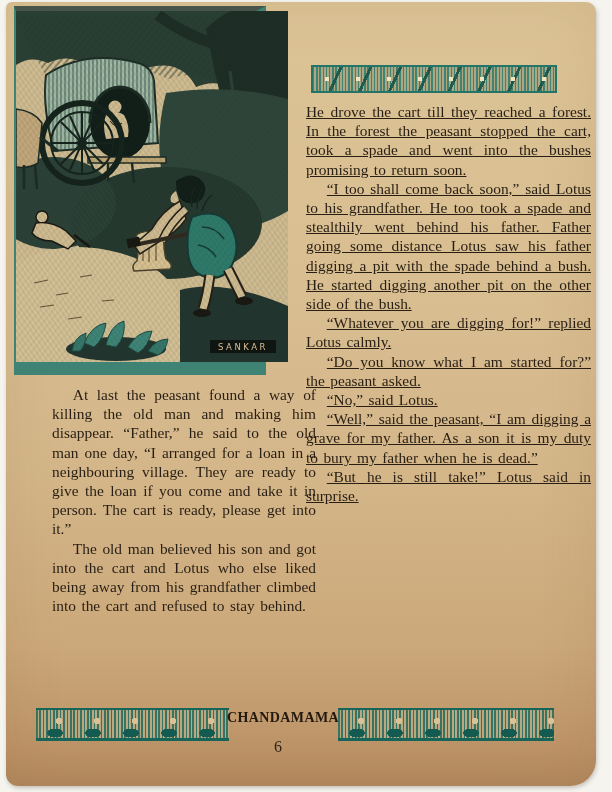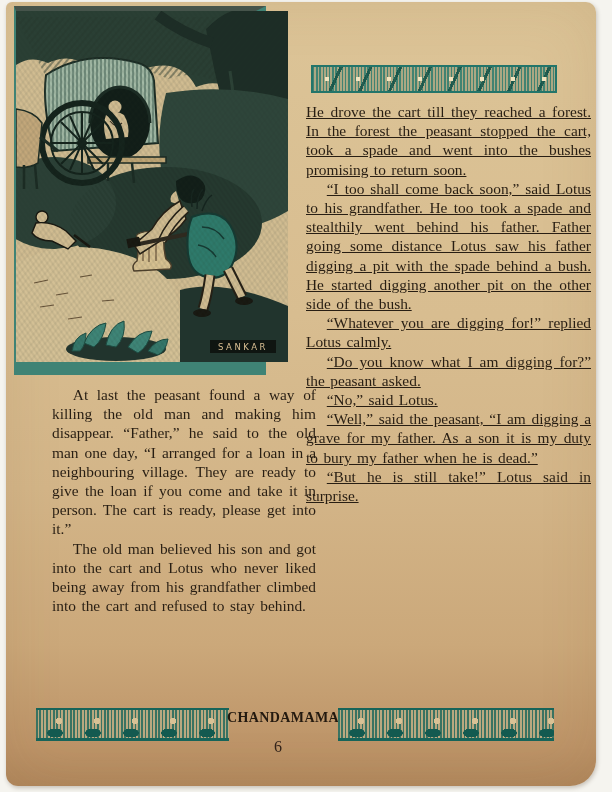--- a/index.html
+++ b/index.html
@@ -186,29 +186,29 @@
       </g>
     </svg>
   </figure>
 
   <div class="ornament-top"></div>
 
   <div class="col col-right">
     <p class="para">He drove the cart till they reached a forest.  In the forest the peasant stopped the cart, took a spade and went into the bushes promising to return soon.</p>
     <p class="para indent">“I too shall come back soon,” said Lotus to his grandfather. He too took a spade and stealthily went behind his father. Father going some distance Lotus saw his father digging a pit with the spade behind a bush.  He started digging another pit on the other side of the bush.</p>
     <p class="para indent">“Whatever you are digging for!” replied Lotus calmly.</p>
-    <p class="para indent">“Do you know what I am digging for?” the peasant asked.</p>
+    <p class="para indent">“Do you know what I am started for?” the peasant asked.</p>
     <p class="para indent">“No,” said Lotus.</p>
     <p class="para indent">“Well,” said the peasant, “I am digging a grave for my father. As a son it is my duty to bury my father when he is dead.”</p>
     <p class="para indent">“But he is still take!” Lotus said in surprise.</p>
   </div>
 
   <div class="col col-left">
     <p class="para indent">At last the peasant found a way of killing the old man and making him disappear. “Father,” he said to the old man one day, “I arranged for a loan in a neighbouring village.  They are ready to give the loan if you come and take it in person.  The cart is ready, please get into it.”</p>
-    <p class="para indent">The old man believed his son and got into the cart and Lotus who never liked being away from his grandfather climbed into the cart and refused to stay behind.</p>
+    <p class="para indent">The old man believed his son and got into the cart and Lotus who else liked being away from his grandfather climbed into the cart and refused to stay behind.</p>
   </div>
 
   <div class="orn-foot left"></div>
   <div class="magazine-title">CHANDAMAMA</div>
   <div class="orn-foot right"></div>
   <div class="page-number">6</div>
 
 </div>
 
 </body></html>

